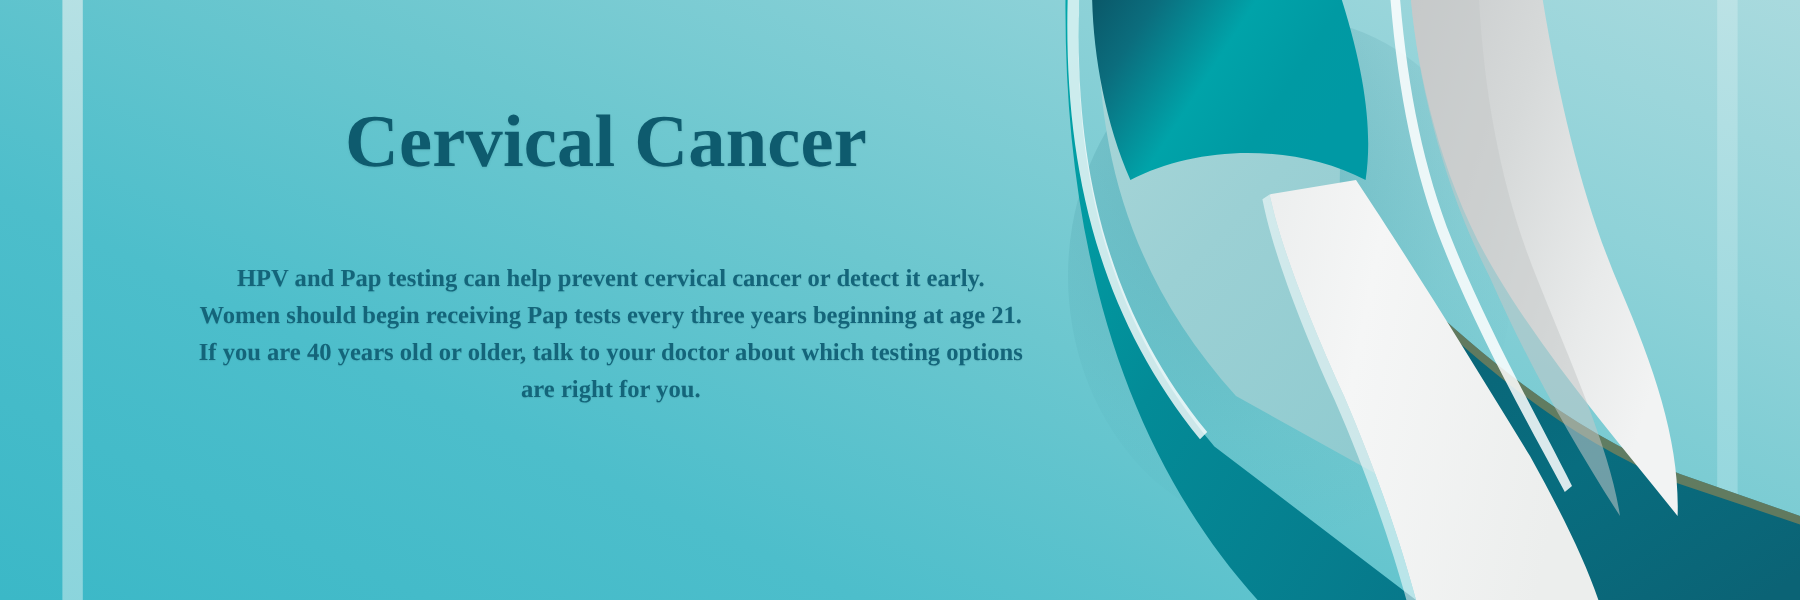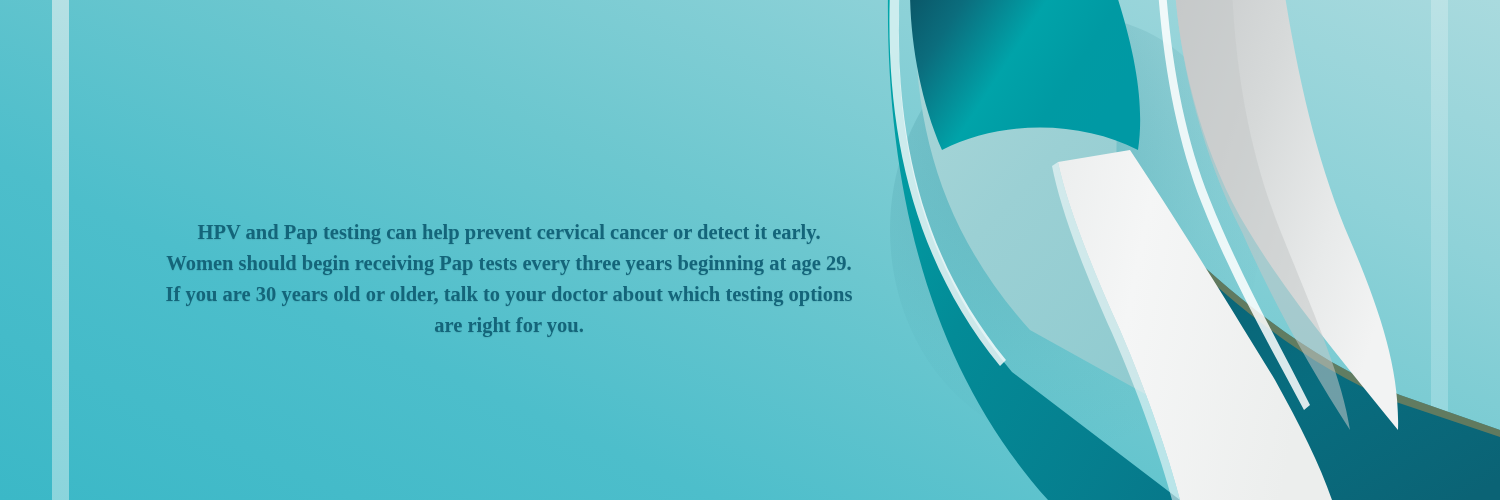--- a/index.html
+++ b/index.html
@@ -238,18 +238,19 @@
 
       <path d="M 20 -10
                C 13 130, 40 255, 126 360
                L 120 366
                C 32 258, 5 130, 10 -10
                Z" fill="#ffffff" opacity="0.80"></path>
     </svg>
   </div>
 
   <div class="text-col">
-
-    <p class="body-copy">HPV and Pap testing can help prevent cervical cancer or detect it early. Women should begin receiving Pap tests every three years beginning at age 29. If you are 30 years old or older, talk to your doctor about which testing options are right for you.</p>
+    <h1 class="page-title">Cervical Cancer</h1>
+
+    <p class="body-copy">HPV and Pap testing can help prevent cervical cancer or detect it early. Women should begin receiving Pap tests every three years beginning at age 21. If you are 40 years old or older, talk to your doctor about which testing options are right for you.</p>
 
   </div>
 
 </div>
 
 </body></html>

